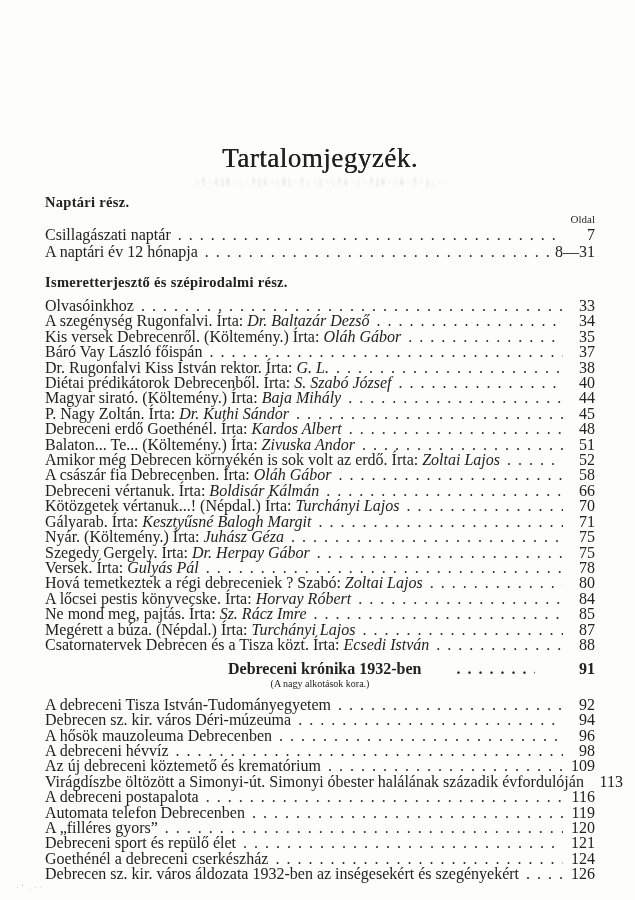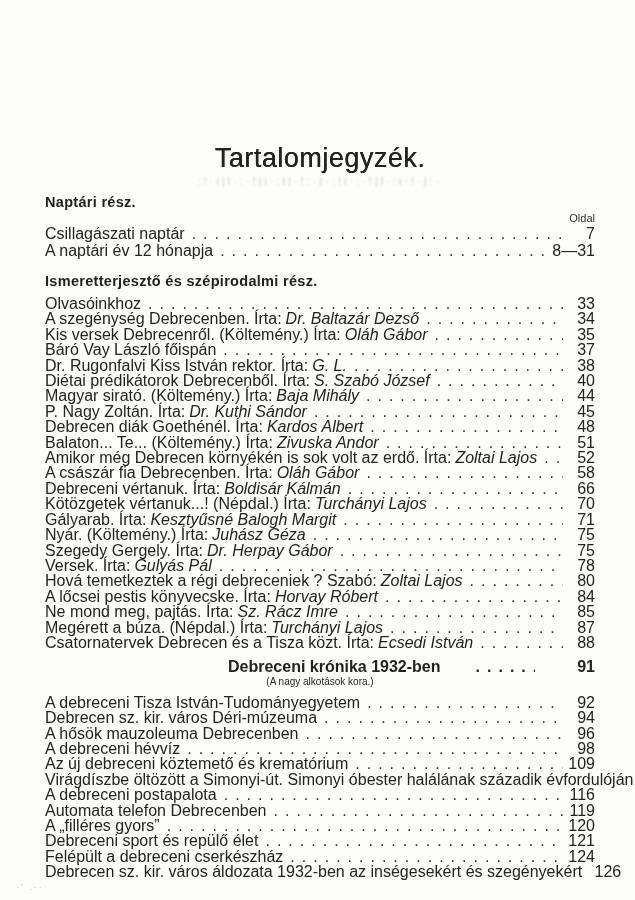--- a/index.html
+++ b/index.html
@@ -2,21 +2,21 @@
 <html><head>
 <meta charset="utf-8">
 <style>
   * { box-sizing: border-box; }
   html, body { margin: 0; padding: 0; background: #ffffff; }
   .page {
     width: 635px; height: 900px;
     background: #fdfdfb;
     position: relative;
     overflow: hidden;
-    font-family: Liberation Sans, sans-serif;
+    font-family: Liberation Serif, serif;
     color: #222220;
   }
   .content { padding: 143px 40px 0 45px; }
 
   .title {
     text-align: center;
     font-size: 27px;
     font-weight: normal;
     letter-spacing: 0.5px;
     margin: 0;
@@ -112,21 +112,21 @@
         </section>
         <section class="toc-section sec-1">
           <h2 class="section-heading">Ismeretterjesztő és szépirodalmi rész.</h2>
           <div class="entries">
             <div class="row">
               <span class="t">Olvasóinkhoz</span>
               <span class="dots">........................................................................................................................</span>
               <span class="pg">33</span>
             </div>
             <div class="row">
-              <span class="t">A szegénység Debrecenben. Írta:</span>
+              <span class="t">A szegénység Rugonfalvi. Írta:</span>
               <span class="a">Dr. Baltazár Dezső</span>
               <span class="dots">........................................................................................................................</span>
               <span class="pg">34</span>
             </div>
             <div class="row">
               <span class="t">Kis versek Debrecenről. (Költemény.) Írta:</span>
               <span class="a">Oláh Gábor</span>
               <span class="dots">........................................................................................................................</span>
               <span class="pg">35</span>
             </div>
@@ -153,21 +153,21 @@
               <span class="dots">........................................................................................................................</span>
               <span class="pg">44</span>
             </div>
             <div class="row">
               <span class="t">P. Nagy Zoltán. Írta:</span>
               <span class="a">Dr. Kuthi Sándor</span>
               <span class="dots">........................................................................................................................</span>
               <span class="pg">45</span>
             </div>
             <div class="row">
-              <span class="t">Debrecen diák Goethénél. Írta:</span>
+              <span class="t">Debreceni erdő Goethénél. Írta:</span>
               <span class="a">Kardos Albert</span>
               <span class="dots">........................................................................................................................</span>
               <span class="pg">48</span>
             </div>
             <div class="row">
               <span class="t">Balaton... Te... (Költemény.) Írta:</span>
               <span class="a">Zivuska Andor</span>
               <span class="dots">........................................................................................................................</span>
               <span class="pg">51</span>
             </div>
@@ -303,21 +303,21 @@
               <span class="t">A „filléres gyors”</span>
               <span class="dots">........................................................................................................................</span>
               <span class="pg">120</span>
             </div>
             <div class="row">
               <span class="t">Debreceni sport és repülő élet</span>
               <span class="dots">........................................................................................................................</span>
               <span class="pg">121</span>
             </div>
             <div class="row">
-              <span class="t">Felépült a debreceni cserkészház</span>
+              <span class="t">Goethénél a debreceni cserkészház</span>
               <span class="dots">........................................................................................................................</span>
               <span class="pg">124</span>
             </div>
             <div class="row">
               <span class="t">Debrecen sz. kir. város áldozata 1932-ben az inségesekért és szegényekért</span>
               <span class="dots">........................................................................................................................</span>
               <span class="pg">126</span>
             </div>
           </div>
         </section>

